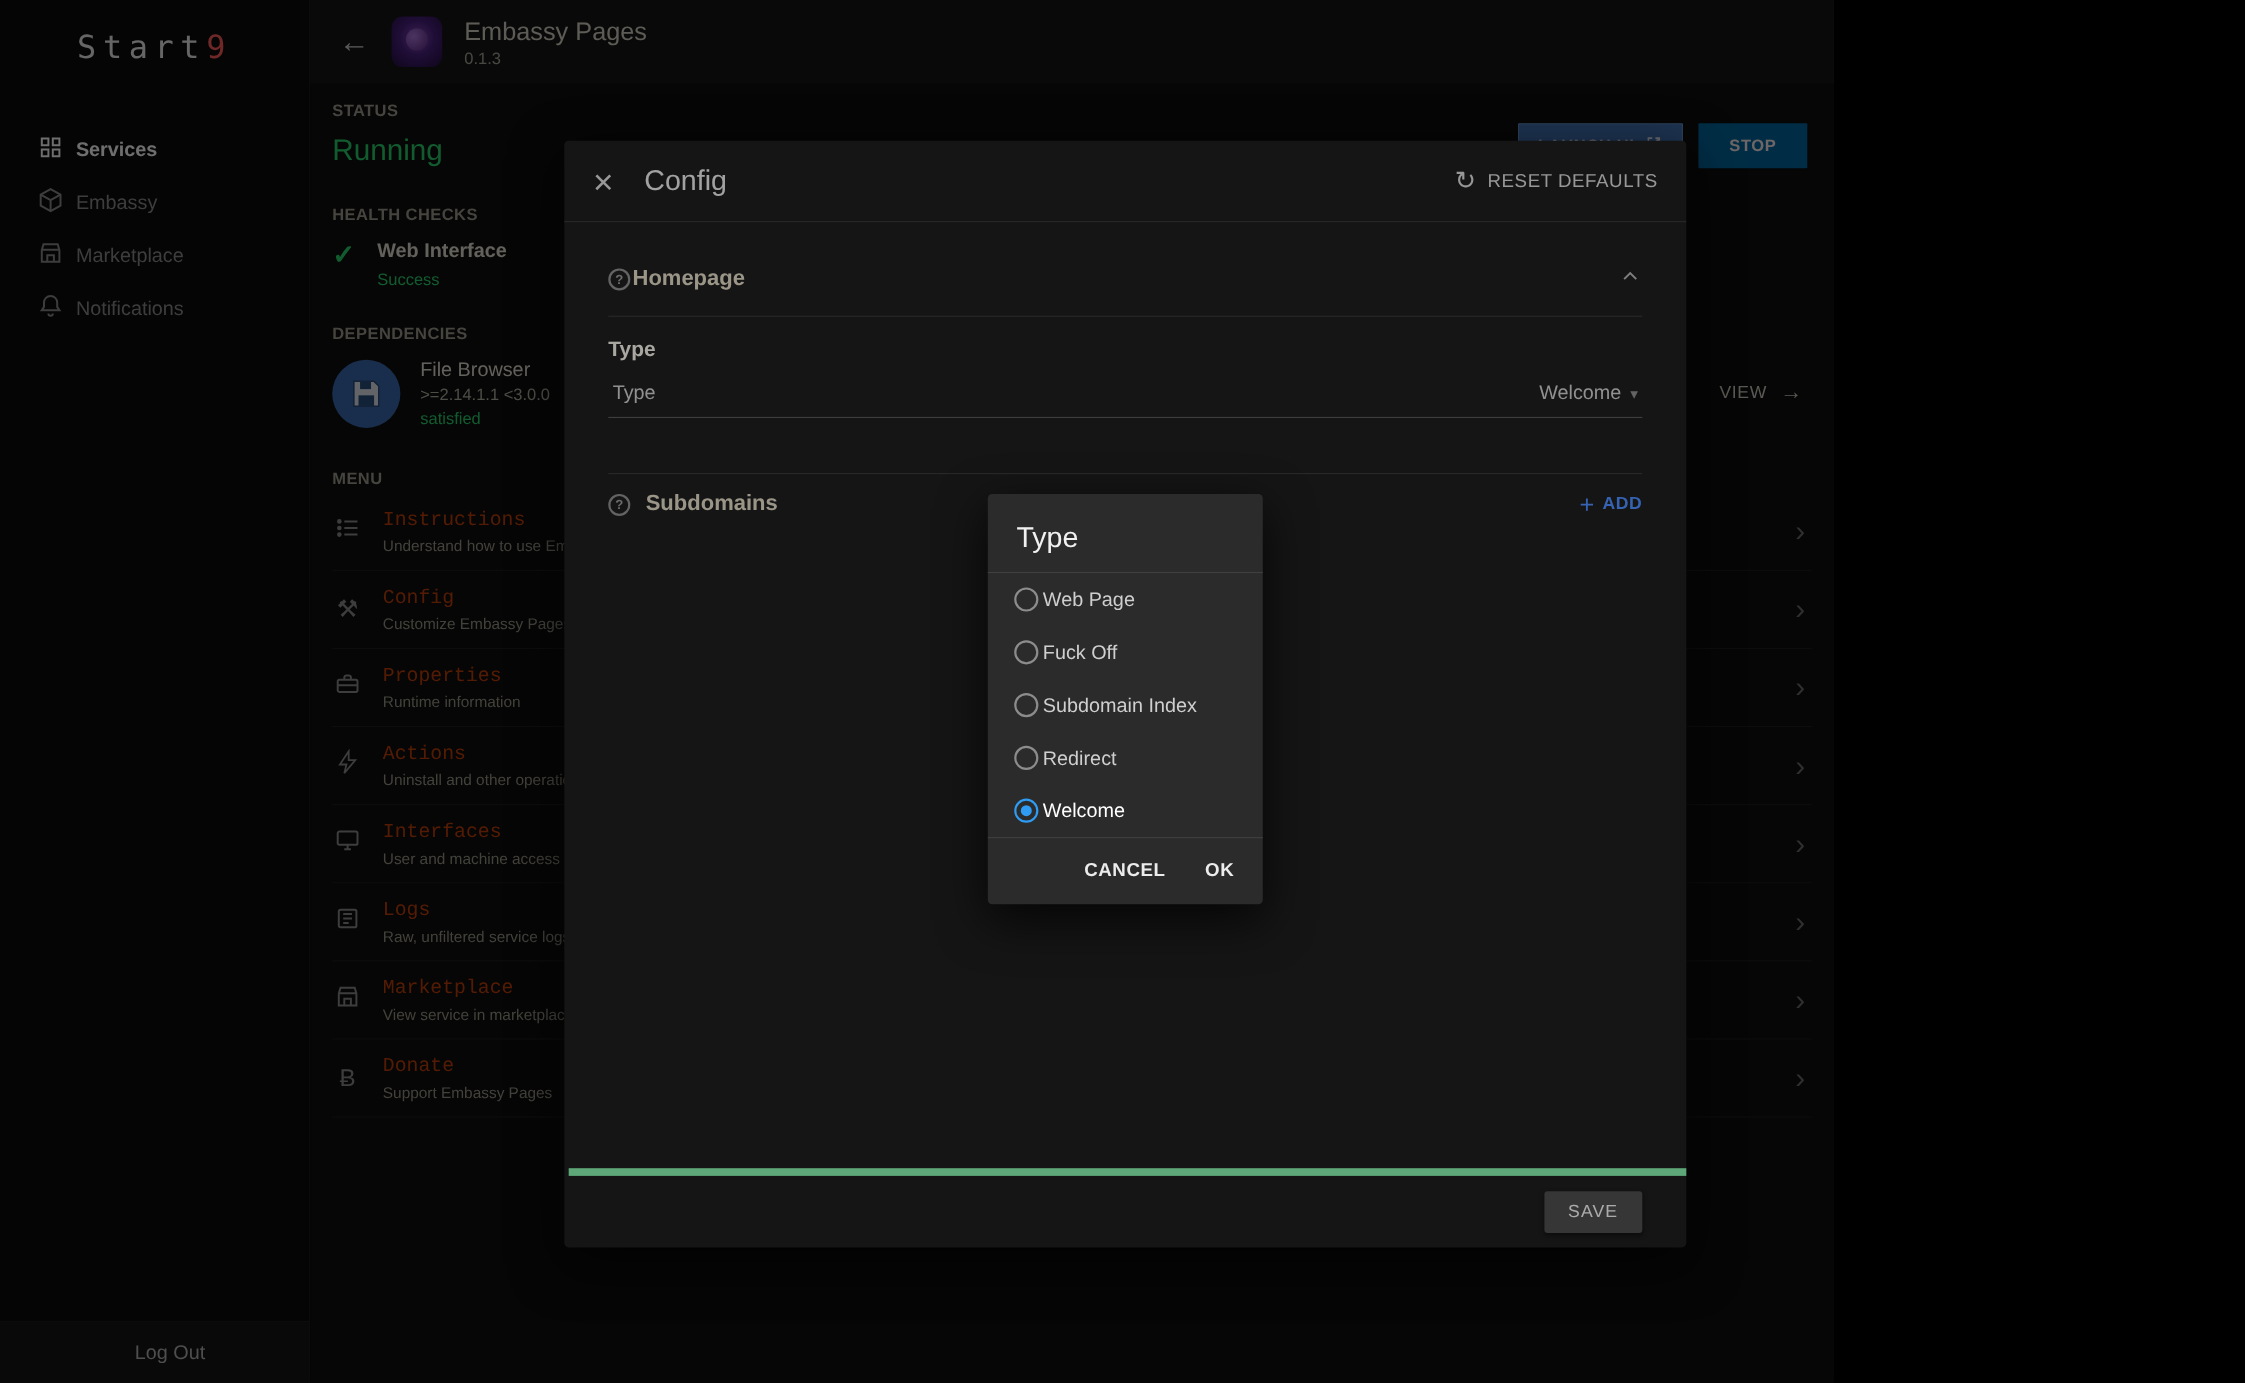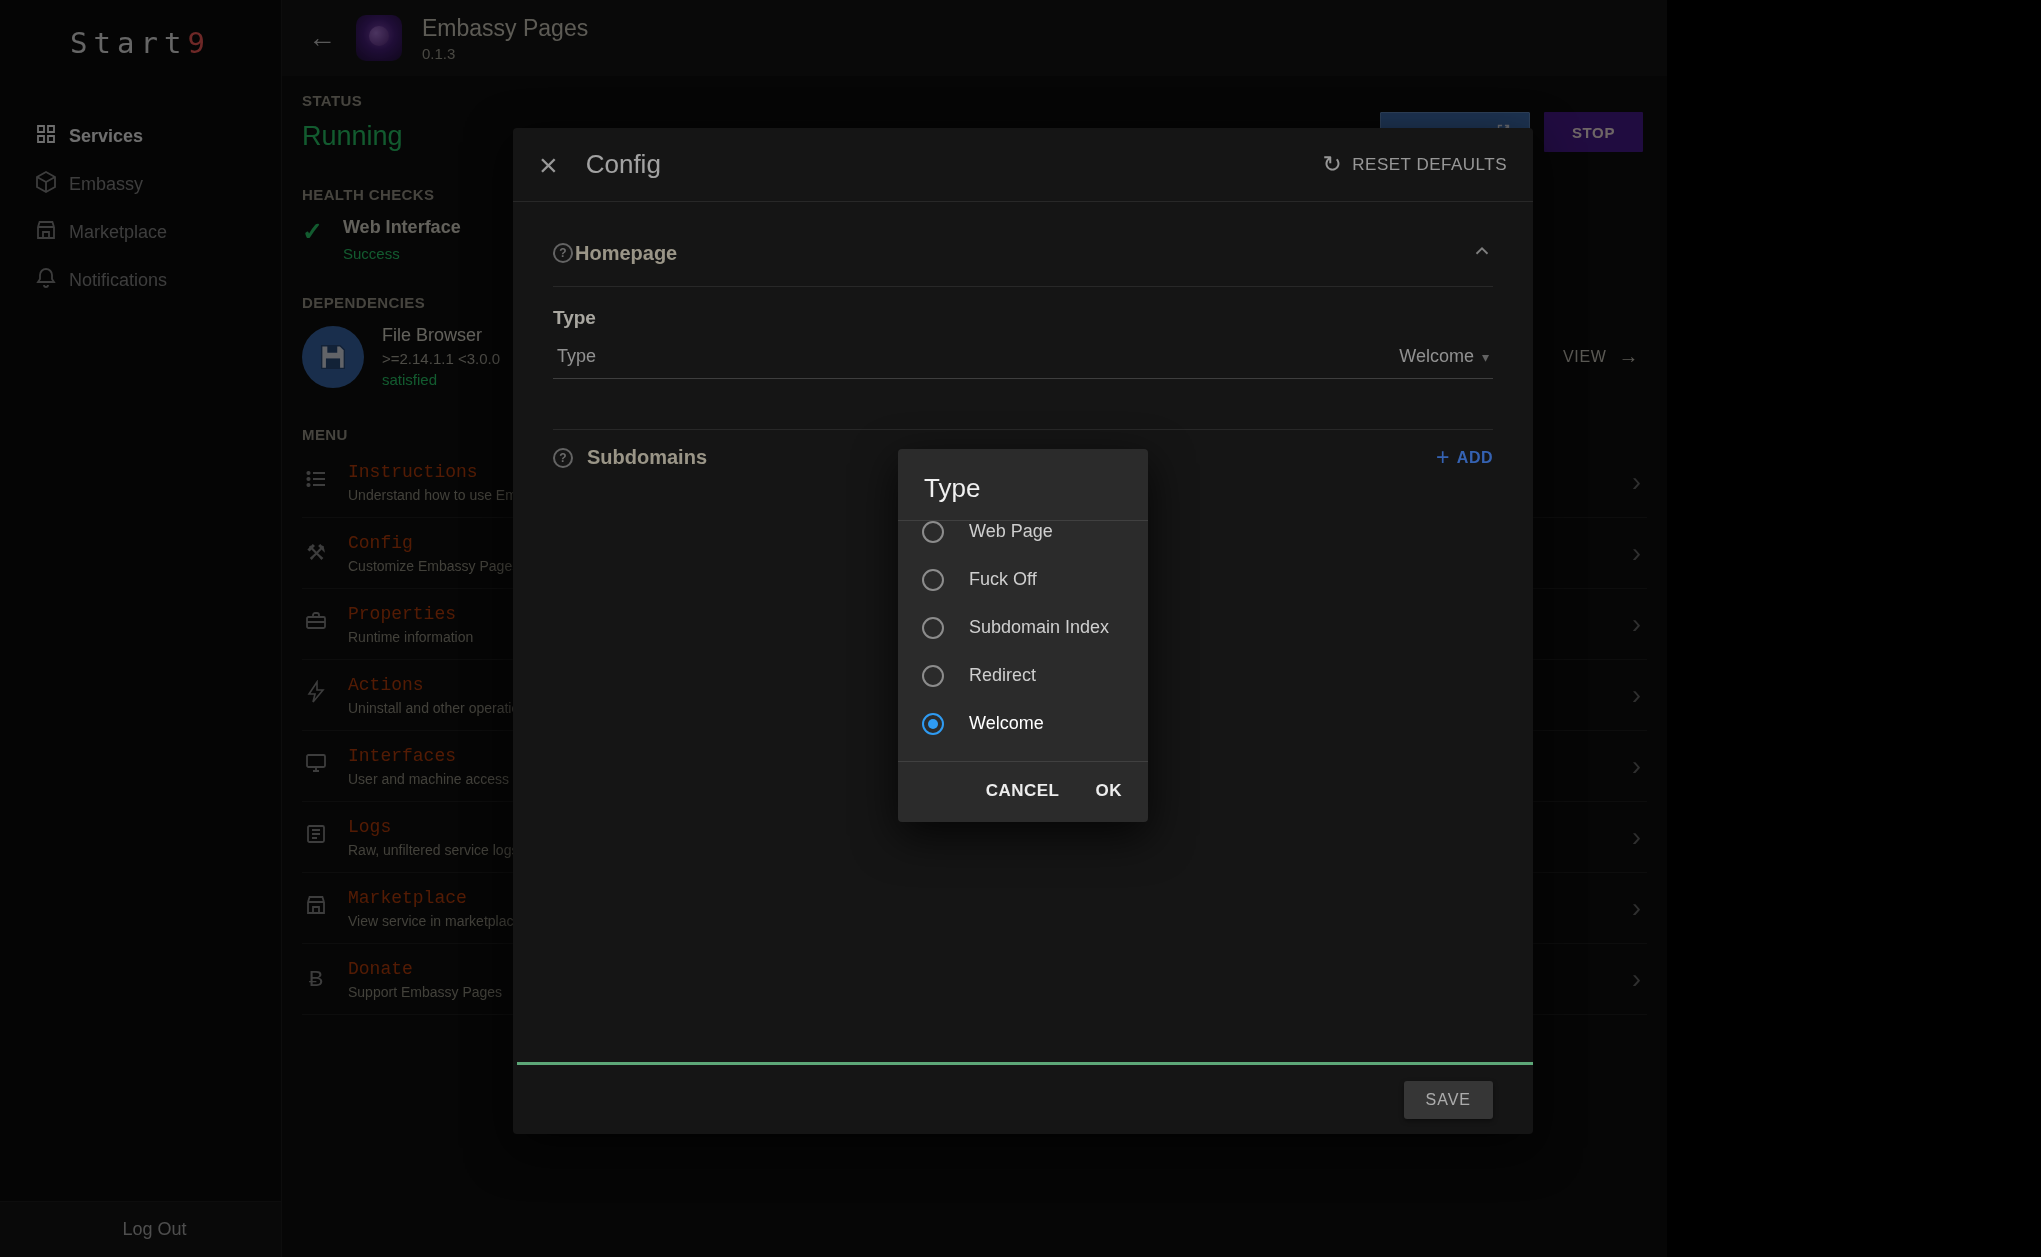--- a/index.html
+++ b/index.html
@@ -26,21 +26,21 @@
   .title-col .v { font-size:15px; color:#a9a69a; margin-top:3px; }
 
   .content { padding:16px 20px 0 20px; }
   .sec-label { font-size:15px; font-weight:bold; letter-spacing:0.4px; color:#a39f92; }
   .status-row { display:flex; align-items:flex-start; }
   .running { margin-top:12px; font-size:27px; color:#2dd36f; }
   .btns { margin-left:auto; display:flex; gap:14px; margin-top:20px; padding-right:4px; }
   .btn { display:flex; align-items:center; gap:9px; font-size:15px; font-weight:bold; letter-spacing:0.6px; padding:9px 17px; border-radius:1px; cursor:pointer; }
   .btn-launch { background:#4476bc; color:#eef2ff; border:1px solid #6a93cc; }
   .btn-launch svg { width:17px; height:17px; }
-  .btn-stop { background:#4c1d95; color:#ffecec; padding:10px 28px; }
+  .btn-stop { background:#0369a1; color:#ffecec; padding:10px 28px; }
 
   .block-health { margin-top:34px; }
   .health-item { margin-top:14px; display:flex; gap:20px; align-items:flex-start; }
   .check { color:#2dd36f; font-size:25px; font-weight:bold; line-height:1; margin-top:2px; }
   .health-name { font-size:18px; font-weight:bold; color:#e4e0d4; }
   .health-result { font-size:15px; color:#2dd36f; margin-top:7px; }
 
   .block-dep { margin-top:32px; }
   .dep-row { margin-top:14px; display:flex; align-items:center; gap:18px; }
   .dep-icon { width:62px; height:62px; border-radius:50%; background:#3c6db0; display:flex; align-items:center; justify-content:center; flex:none; }
@@ -79,29 +79,29 @@
   .group-label { margin-top:20px; font-size:19px; font-weight:600; color:#f2efe6; }
   .field-row { display:flex; align-items:center; height:44px; margin-top:6px; padding:0 4px; border-bottom:1px solid #5a5a5a; cursor:pointer; }
   .field-label { font-size:18px; color:#cfcfcf; }
   .field-value { margin-left:auto; font-size:18px; color:#cfcfcf; display:flex; align-items:center; gap:8px; }
   .caret { color:#8f8f8f; font-size:14px; }
 
   .sub-row { display:flex; align-items:center; gap:14px; margin-top:50px; border-top:1px solid #3a3a3a; padding:16px 0; }
   .add-btn { margin-left:auto; display:flex; align-items:center; gap:7px; color:#4c8dff; font-size:16px; font-weight:bold; letter-spacing:0.5px; cursor:pointer; }
   .add-plus { font-size:23px; font-weight:normal; line-height:1; }
 
-  .modal-footer { position:absolute; left:4px; right:0; bottom:0; height:72px; border-top:3px solid #86efac; display:flex; align-items:center; justify-content:flex-end; padding:0 40px; }
+  .modal-footer { position:absolute; left:4px; right:0; bottom:0; height:72px; border-top:7px solid #86efac; display:flex; align-items:center; justify-content:flex-end; padding:0 40px; }
   .save-btn { background:#4e4e4e; color:#f5f5f5; font-size:16px; letter-spacing:1px; padding:10px 22px; border-radius:3px; box-shadow:0 2px 5px rgba(0,0,0,0.45); cursor:pointer; }
 
   .overlay-dialog { position:absolute; inset:0; background:rgba(0,0,0,0.30); z-index:20; }
 
   
   .dialog { position:absolute; left:898px; top:449px; width:250px; z-index:30; background:#2b2b2b; border-radius:4px; box-shadow:0 14px 44px rgba(0,0,0,0.75); }
   .dialog-title { padding:24px 26px 16px; font-size:26px; color:#f0f0f0; border-bottom:1px solid #404040; }
-  .option { height:48px; display:flex; align-items:flex-start; gap:25px; padding:0 24px; cursor:pointer; }
+  .option { height:48px; display:flex; align-items:center; gap:4px; padding:0 24px; cursor:pointer; }
   .radio { width:22px; height:22px; border:2px solid #8c8c8c; border-radius:50%; flex:none; position:relative; }
   .option.selected .radio { border-color:#2f9bf2; }
   .option.selected .radio::after { content:""; position:absolute; inset:4px; border-radius:50%; background:#2f9bf2; }
   .option-label { font-size:18px; color:#cfcfcf; }
   .option.selected .option-label { color:#ffffff; }
   .dialog-actions { border-top:1px solid #404040; display:flex; justify-content:flex-end; gap:36px; padding:19px 26px 21px; }
   .dialog-btn { font-size:17px; font-weight:bold; letter-spacing:0.5px; color:#ececec; cursor:pointer; }
 </style>
 </head>
 <body>

